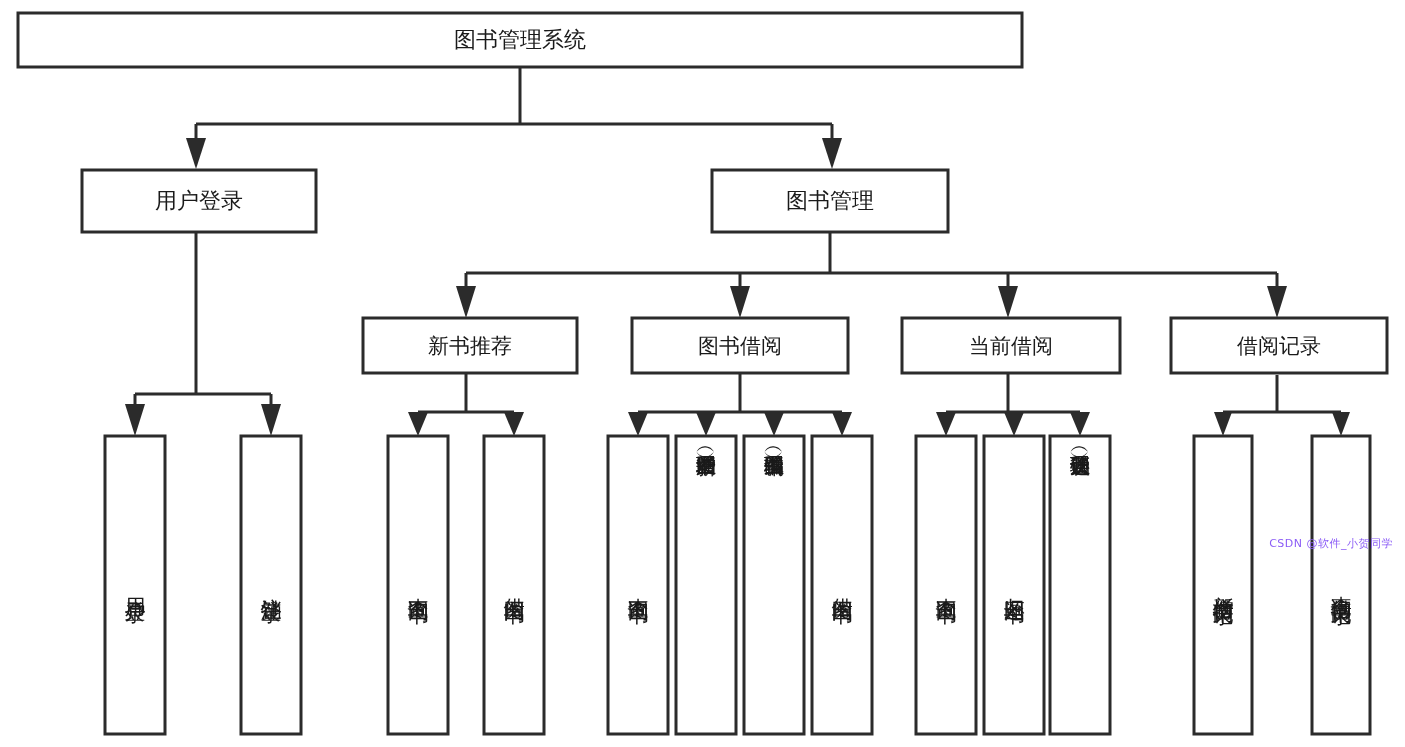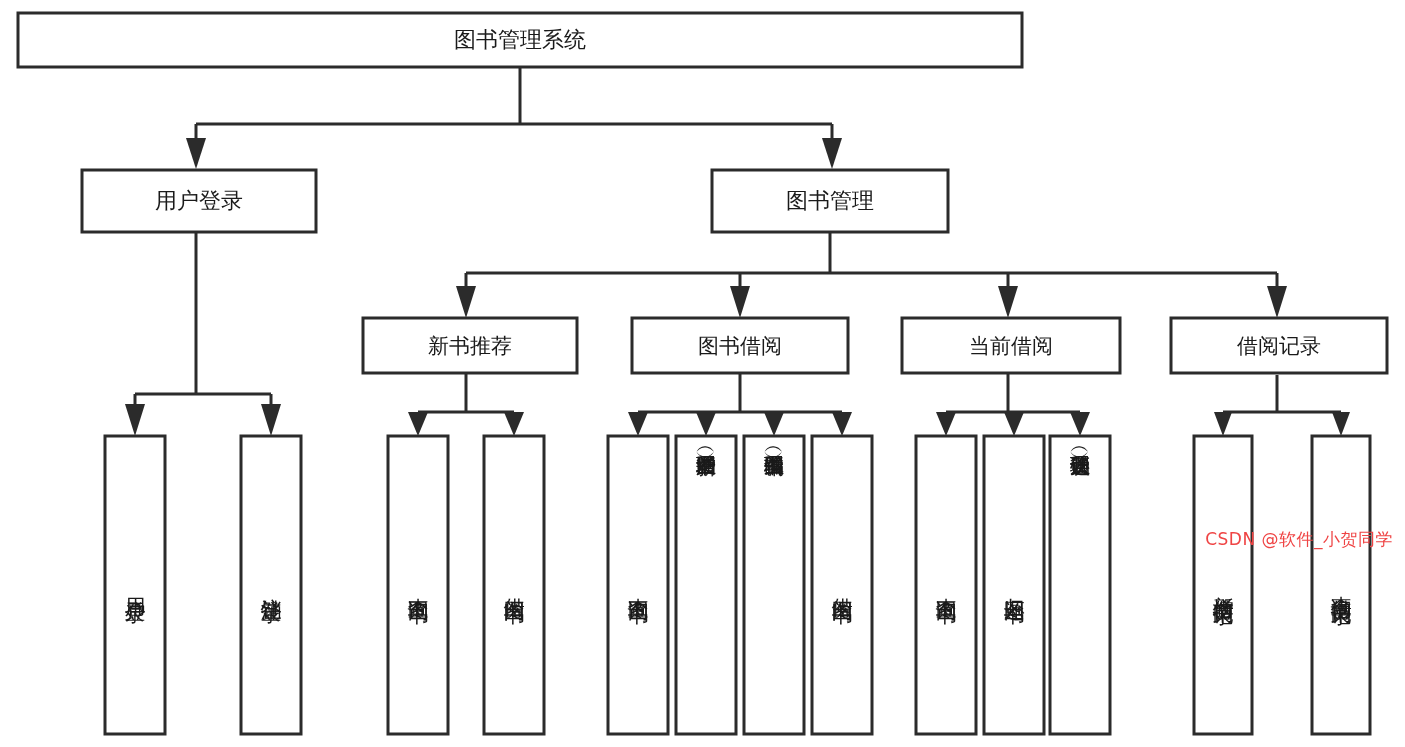--- a/index.html
+++ b/index.html
@@ -71,22 +71,22 @@
   }
   .vlabel.tight {
     letter-spacing: 0px;
     font-size: 20px;
   }
   .watermark {
     position: absolute;
     right: 12px;
     bottom: 6px;
     font-family: "DejaVu Sans", "Liberation Sans", sans-serif;
-    font-size: 17px;
-    color: #ef4444;
+    font-size: 11px;
+    color: #8b5cf6;
     white-space: nowrap;
     letter-spacing: 0.5px;
   }
 </style>
 </head>
 <body>
 
 <div id="diagram-root">
 
   <svg id="tree-svg" viewBox="0 0 1405 747">

